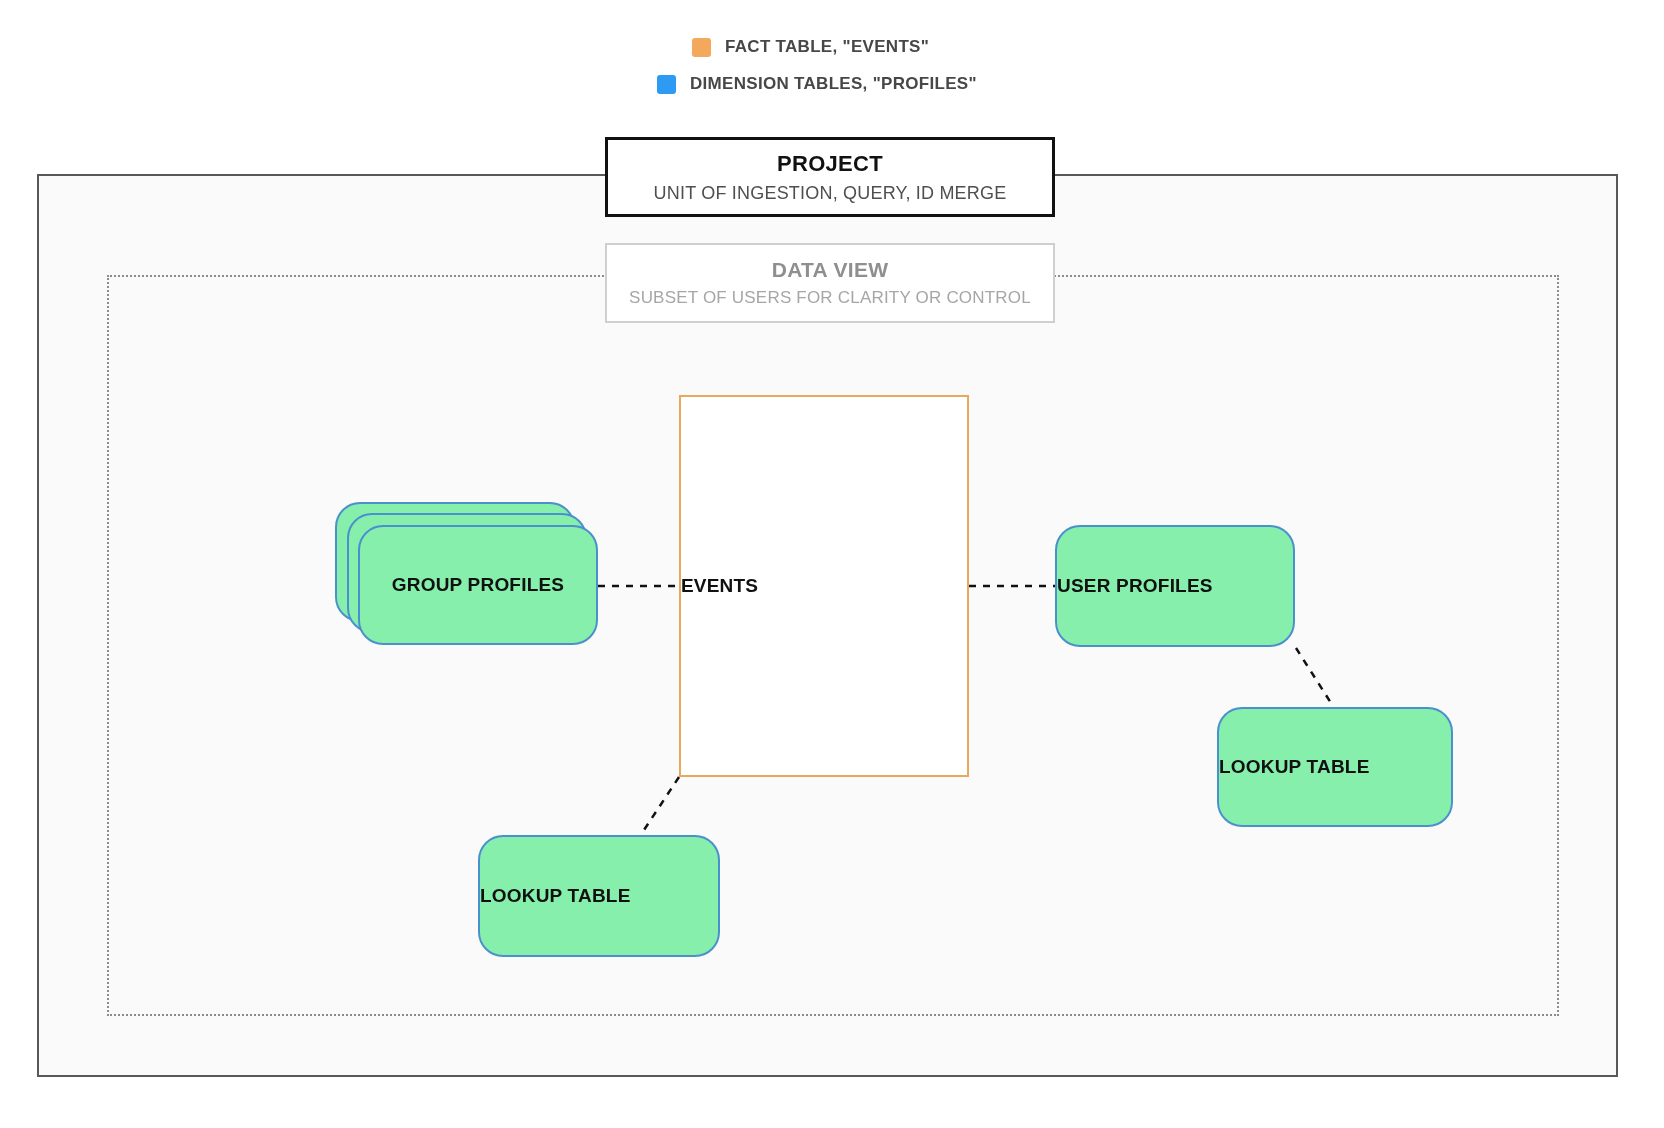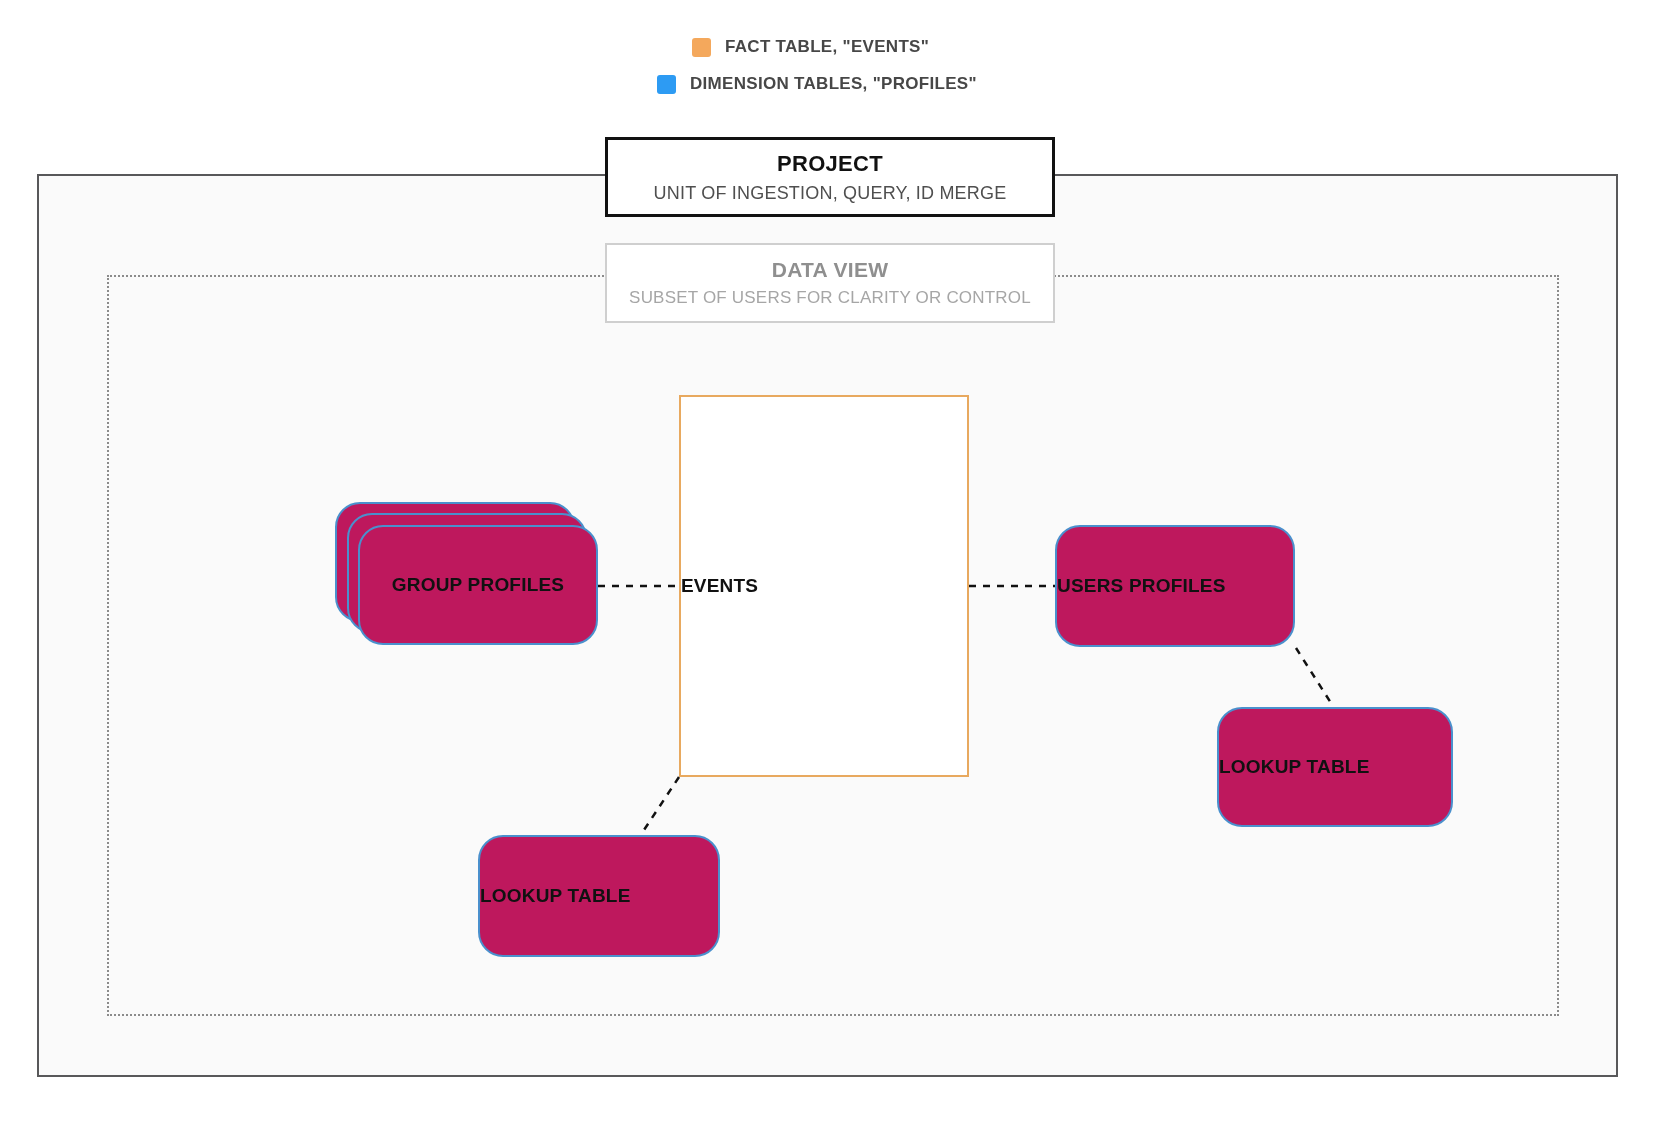--- a/index.html
+++ b/index.html
@@ -105,21 +105,21 @@
     white-space: nowrap;
   }
   .events-node {
     left: 679px; top: 395px;
     width: 290px; height: 382px;
     border: 2px solid #e8a95f;
   }
   .blue-card {
     border: 2px solid #4a90cd;
     border-radius: 25px;
-    background: #be185d;
+    background: #86efac;
     box-sizing: border-box;
   }
   .user-profiles-node { left: 1055px; top: 525px; width: 240px; height: 122px; }
   .lookup-right-node  { left: 1217px; top: 707px; width: 236px; height: 120px; }
   .lookup-left-node   { left: 478px;  top: 835px; width: 242px; height: 122px; }
 
   
   .stack { position: absolute; left: 335px; top: 502px; width: 264px; height: 144px; }
   .stack .card { position: absolute; width: 240px; height: 120px; }
   .stack .back  { left: 0;  top: 0; }
@@ -168,21 +168,21 @@
 
   <div class="stack">
     <div class="card blue-card back"></div>
     <div class="card blue-card mid"></div>
     <div class="card blue-card front">
       <span class="node-label">GROUP PROFILES</span>
     </div>
   </div>
 
   <div class="node blue-card user-profiles-node">
-    <span class="node-label">USERS PROFILES</span>
+    <span class="node-label">USER PROFILES</span>
   </div>
 
   <div class="node blue-card lookup-right-node">
     <span class="node-label">LOOKUP TABLE</span>
   </div>
 
   <div class="node blue-card lookup-left-node">
     <span class="node-label">LOOKUP TABLE</span>
   </div>
 

